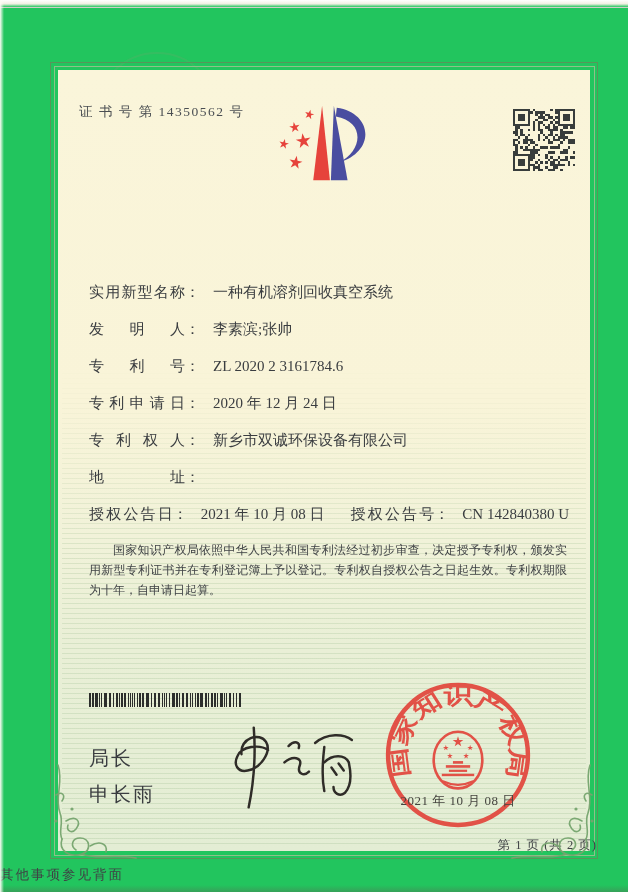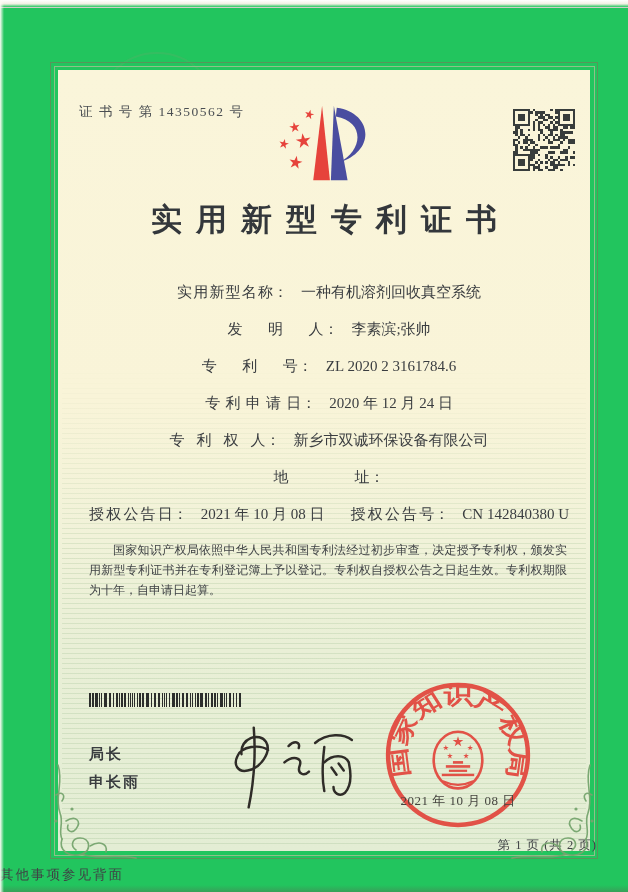--- a/index.html
+++ b/index.html
@@ -25,35 +25,35 @@
     background:repeating-linear-gradient(180deg,rgba(128,172,118,.20) 0 1px,rgba(128,172,118,0) 1px 5px);
     -webkit-mask-image:linear-gradient(180deg,transparent 0%,#000 40%);
     mask-image:linear-gradient(180deg,transparent 0%,#000 40%);}
 
   .cert-no{position:absolute;left:28px;top:40px;font-size:13.5px;letter-spacing:1.5px;color:#4a4e52;}
   .logo{position:absolute;left:226px;top:40px;width:98px;height:82px;}
   .qr{position:absolute;left:462px;top:46px;width:62px;height:62px;}
   .title{position:absolute;left:0;top:136px;width:100%;text-align:center;font-size:31px;font-weight:700;letter-spacing:14px;text-indent:14px;color:#33373b;}
 
   .fields{position:absolute;left:38px;top:220px;right:28px;color:#3a3d40;font-size:15px;}
-  .row{display:flex;align-items:baseline;height:22px;margin-bottom:15px;white-space:nowrap;justify-content:center;}
+  .row{display:flex;align-items:baseline;height:22px;margin-bottom:15px;white-space:nowrap;}
   .flabel{display:inline-block;width:96px;text-align:justify;text-align-last:justify;}
   .colon{display:inline-block;}
   .fval{margin-left:13px;}
   .fval-fixed{width:128px;margin-right:26px;}
 
   .paras{position:absolute;left:38px;right:30px;top:477px;font-size:12px;line-height:20px;color:#3f4245;text-align:justify;}
   .paras p{margin:0;text-indent:2em;}
 
   .barcode{position:absolute;left:38px;top:630px;width:152px;height:14px;}
 
   .seal{position:absolute;left:331px;top:616px;width:152px;height:152px;opacity:.92;}
   .seal-date{position:absolute;left:327px;top:729px;width:160px;text-align:center;font-size:13px;letter-spacing:.5px;color:#45443f;z-index:5;}
 
-  .signer{position:absolute;left:38px;top:682px;font-size:15px;color:#3a3d40;font-weight:bold;}
+  .signer{position:absolute;left:38px;top:682px;font-size:20px;color:#3a3d40;}
   .signer div{margin-bottom:9px;letter-spacing:2px;}
   .signature{position:absolute;left:168px;top:660px;width:138px;height:88px;z-index:4;}
 
   .orn{position:absolute;width:92px;height:102px;z-index:2;}
   .orn-left{left:-3px;bottom:-5px;}
   .orn-right{right:-3px;bottom:-5px;transform:scaleX(-1);}
 
   .page-num{position:absolute;left:0;top:774px;width:100%;text-align:right;font-size:12.5px;letter-spacing:1px;color:#3f4245;}
   .back-note{position:absolute;left:0;top:866px;width:100%;text-align:left;font-size:13.5px;letter-spacing:2px;color:#3f4245;}
 </style>
@@ -393,21 +393,20 @@
           <rect x="8" y="24" width="1" height="1"></rect>
           <rect x="10" y="24" width="1" height="1"></rect>
           <rect x="11" y="24" width="1" height="1"></rect>
           <rect x="14" y="24" width="1" height="1"></rect>
           <rect x="15" y="24" width="1" height="1"></rect>
           <rect x="16" y="24" width="1" height="1"></rect>
           <rect x="19" y="24" width="1" height="1"></rect>
         </g>
       </svg>
 
-    <div class="title">实用新型专利证书</div>
 
     <div class="fields">
       <div class="row">
         <span class="flabel">实用新型名称</span>
           <span class="colon">：</span>
         <span class="fval">一种有机溶剂回收真空系统</span>
       </div>
       <div class="row">
         <span class="flabel">发明人</span>
           <span class="colon">：</span>

